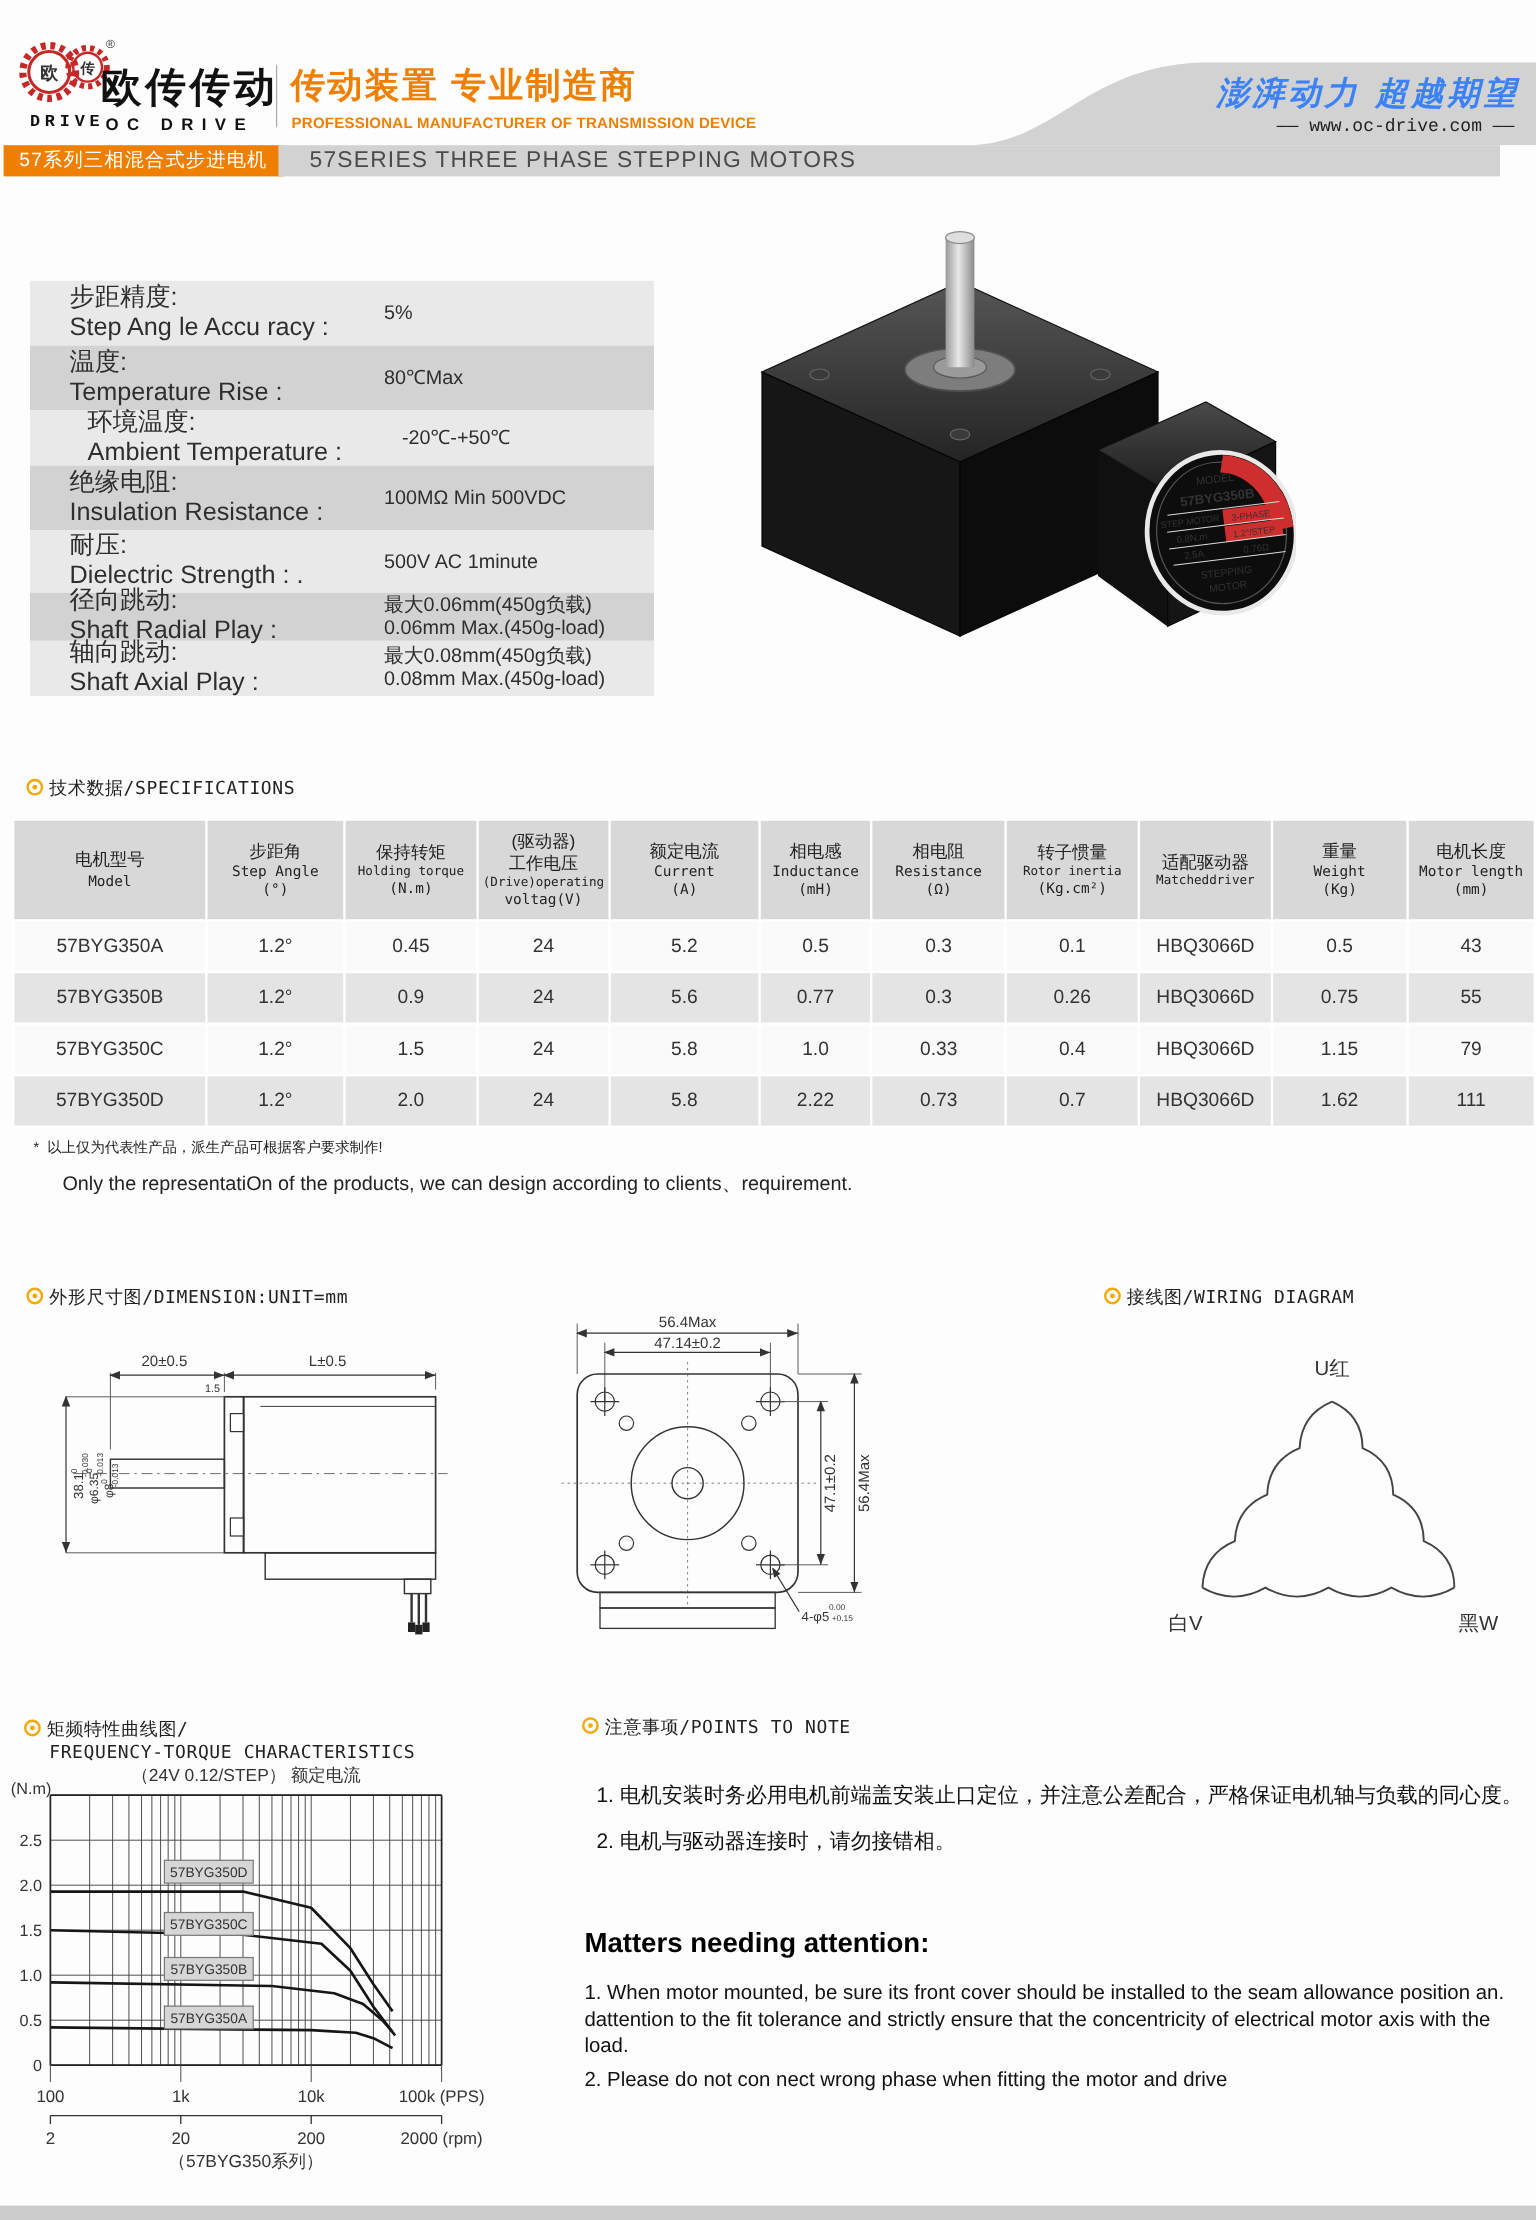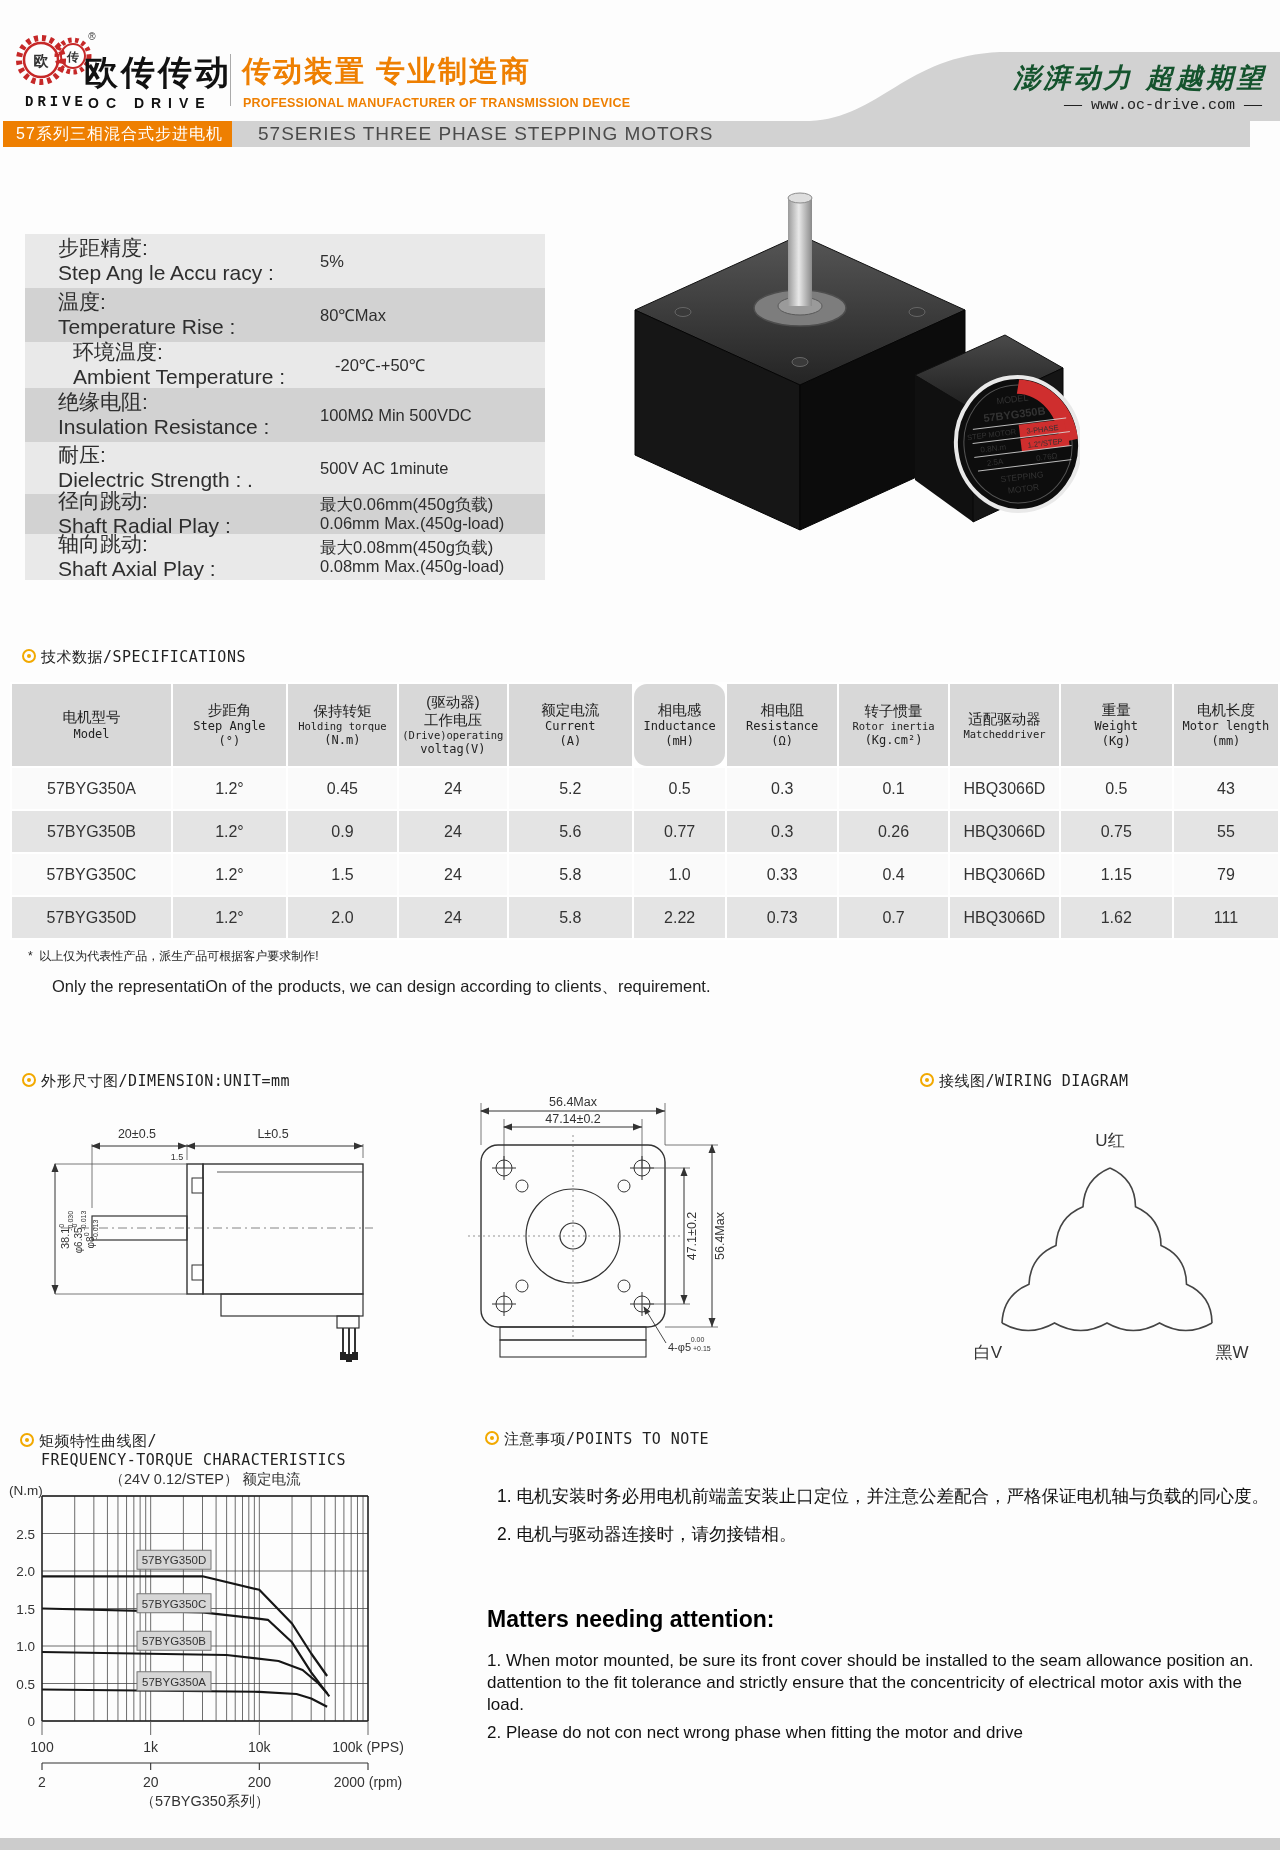--- a/index.html
+++ b/index.html
@@ -7,21 +7,21 @@
         font-family:"Liberation Sans",sans-serif;color:#222;}
   .abs{position:absolute;}
 
   
   .logo-drive{font-weight:bold;letter-spacing:4px;font-size:14px;color:#111;text-align:center;width:84px;}
   .logo-cn{font-size:34px;font-weight:bold;letter-spacing:3px;color:#111;}
   .logo-oc{font-weight:bold;font-size:14px;letter-spacing:7px;color:#111;}
   .vline{width:1px;background:#aaa;}
   .tagline-cn{font-size:29px;font-weight:bold;color:#ee7f01;letter-spacing:2px;}
   .tagline-en{font-size:12.5px;font-weight:bold;color:#ee7f01;letter-spacing:0.2px;}
-  .slogan{font-family:"DejaVu Serif",serif;font-style:italic;font-weight:bold;font-size:27px;color:#14532d;
+  .slogan{font-family:"DejaVu Serif",serif;font-style:italic;font-weight:bold;font-size:27px;color:#3b82f6;
           letter-spacing:3px;white-space:nowrap;}
   .website{font-family:"Liberation Mono",monospace;font-size:15px;color:#222;white-space:nowrap;}
   .banner-cn{background:#ee7f01;color:#fff;font-size:16px;line-height:26px;text-align:center;letter-spacing:1px;}
   .banner-en{background:#d2d2d2;color:#4b4b4b;font-size:19px;line-height:26px;padding-left:26px;letter-spacing:1px;}
 
   
   .sec-h{font-family:"DejaVu Sans Mono",monospace;font-size:15px;color:#222;letter-spacing:0.5px;white-space:nowrap;}
   .sec-icon{display:inline-block;width:10px;height:10px;border:2px solid #f2a900;border-radius:50%;
             position:relative;vertical-align:-1px;margin-right:5px;}
   .sec-icon::after{content:"";position:absolute;left:50%;top:50%;width:4px;height:4px;margin:-2px;
@@ -247,21 +247,21 @@
               <div class="h-cjk">(驱动器)</div>
               <div class="h-cjk">工作电压</div>
               <div class="h-sm">(Drive)operating</div>
               <div class="h-lat">voltag(V)</div>
             </th>
             <th style="height: 78px;">
               <div class="h-cjk">额定电流</div>
               <div class="h-lat">Current</div>
               <div class="h-lat">(A)</div>
             </th>
-            <th style="height: 78px; border-radius: 13px;">
+            <th style="height: 78px;">
               <div class="h-cjk">相电感</div>
               <div class="h-lat">Inductance</div>
               <div class="h-lat">(mH)</div>
             </th>
             <th style="height: 78px;">
               <div class="h-cjk">相电阻</div>
               <div class="h-lat">Resistance</div>
               <div class="h-lat">(Ω)</div>
             </th>
             <th style="height: 78px;">

